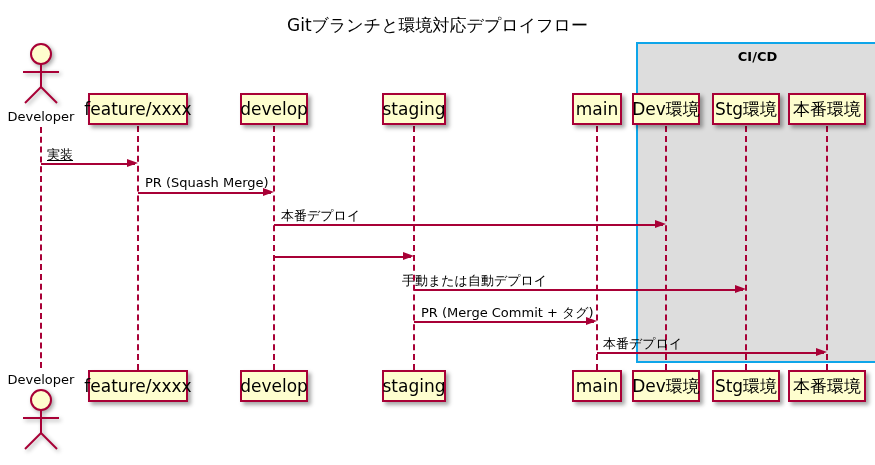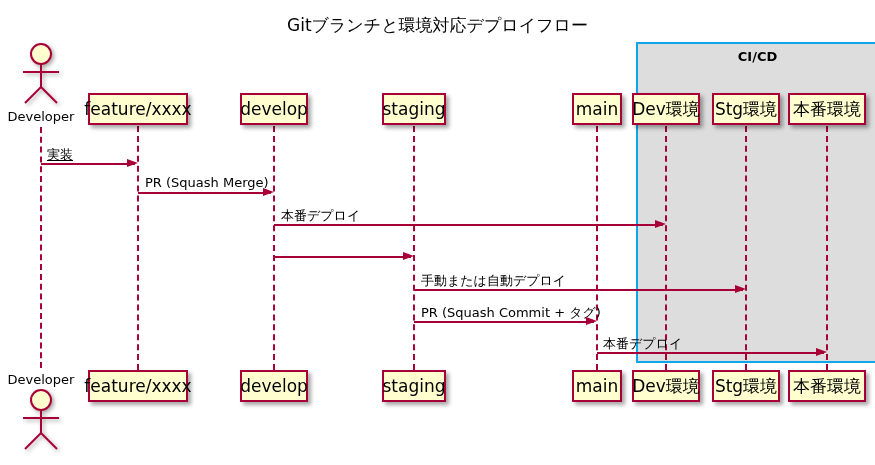--- a/index.html
+++ b/index.html
@@ -93,25 +93,25 @@
   <div class="msg-line" style="left:138px;top:192px;width:133px;"></div>
   <div class="arrow-head" style="left:263px;top:188px;"></div>
 
   <div class="msg-label" style="left:281px;top:207px;">本番デプロイ</div>
   <div class="msg-line" style="left:274px;top:224px;width:389px;"></div>
   <div class="arrow-head" style="left:655px;top:220px;"></div>
 
   <div class="msg-line" style="left:274px;top:256px;width:137px;"></div>
   <div class="arrow-head" style="left:403px;top:252px;"></div>
 
-  <div class="msg-label" style="left:421px;top:272px;">手動または自動デプロイ</div>
+  <div class="msg-label" style="left:402px;top:272px;">手動または自動デプロイ</div>
   <div class="msg-line" style="left:414px;top:289px;width:329px;"></div>
   <div class="arrow-head" style="left:735px;top:285px;"></div>
 
-  <div class="msg-label" style="left:421px;top:304px;">PR (Squash Commit + タグ)</div>
+  <div class="msg-label" style="left:421px;top:304px;">PR (Merge Commit + タグ)</div>
   <div class="msg-line" style="left:414px;top:321px;width:180px;"></div>
   <div class="arrow-head" style="left:586px;top:317px;"></div>
 
   <div class="msg-label" style="left:603px;top:335px;">本番デプロイ</div>
   <div class="msg-line" style="left:597px;top:352px;width:227px;"></div>
   <div class="arrow-head" style="left:816px;top:348px;"></div>
 
 </div>
 
 </body></html>

